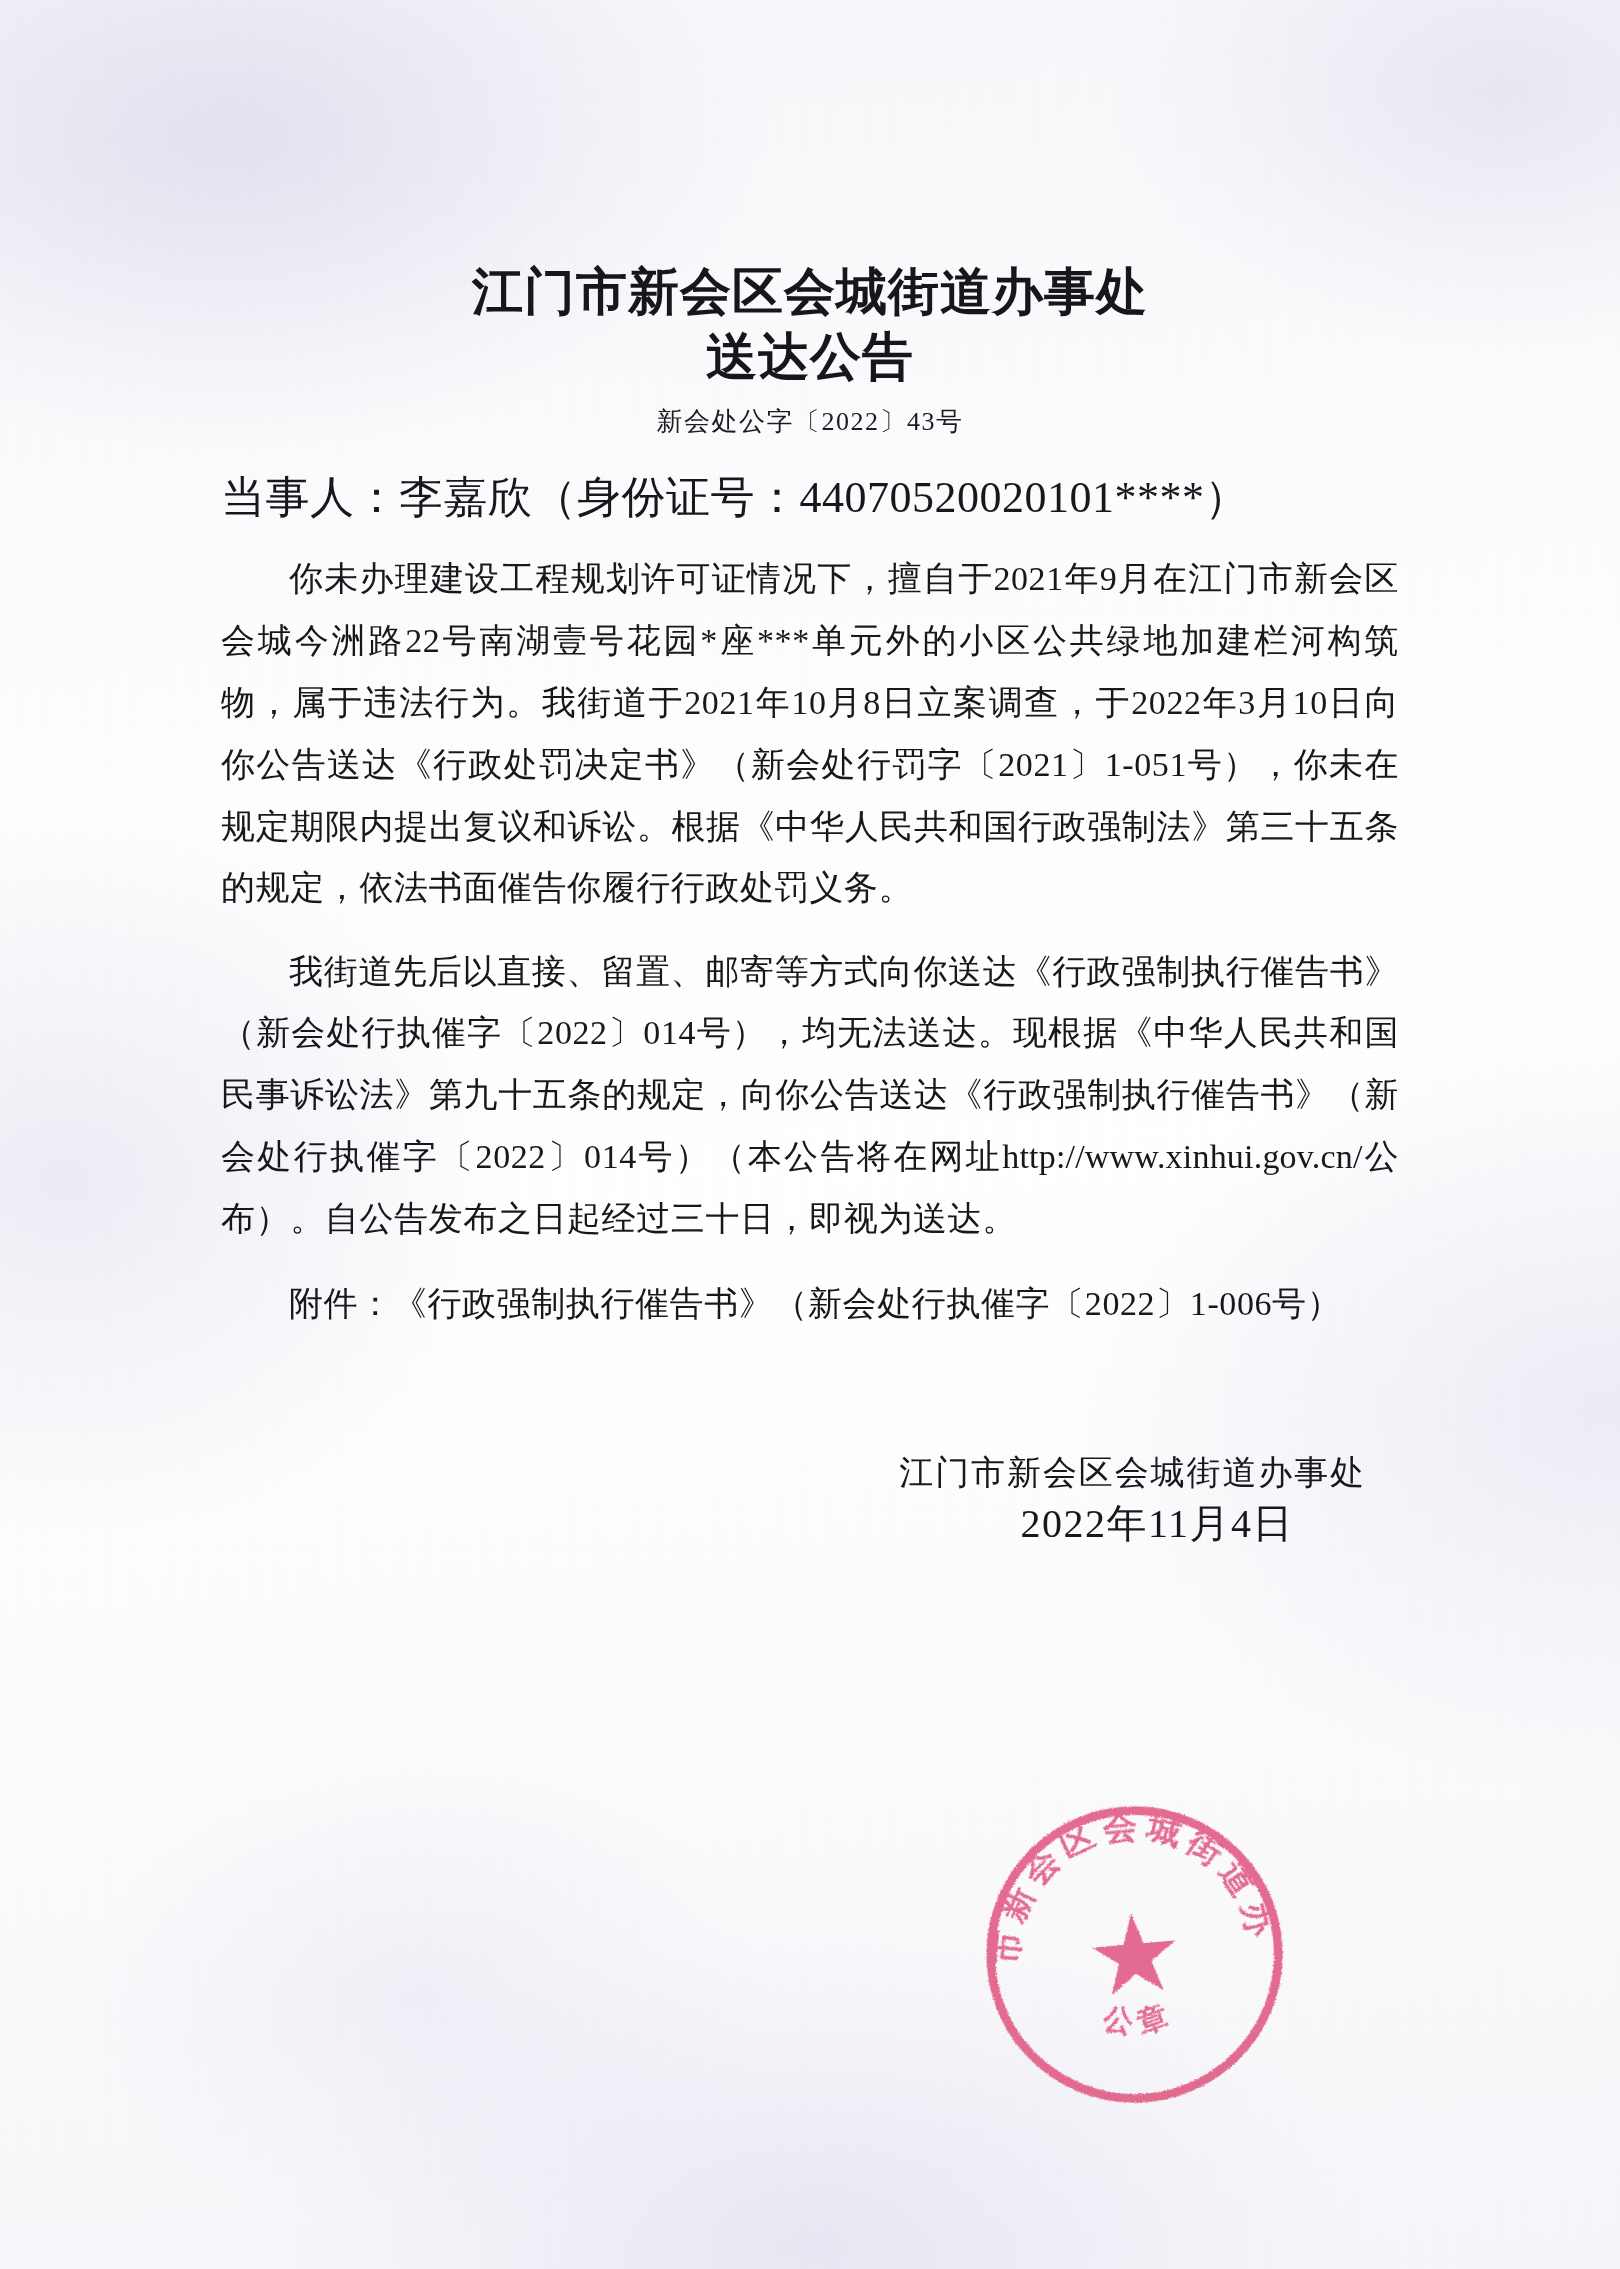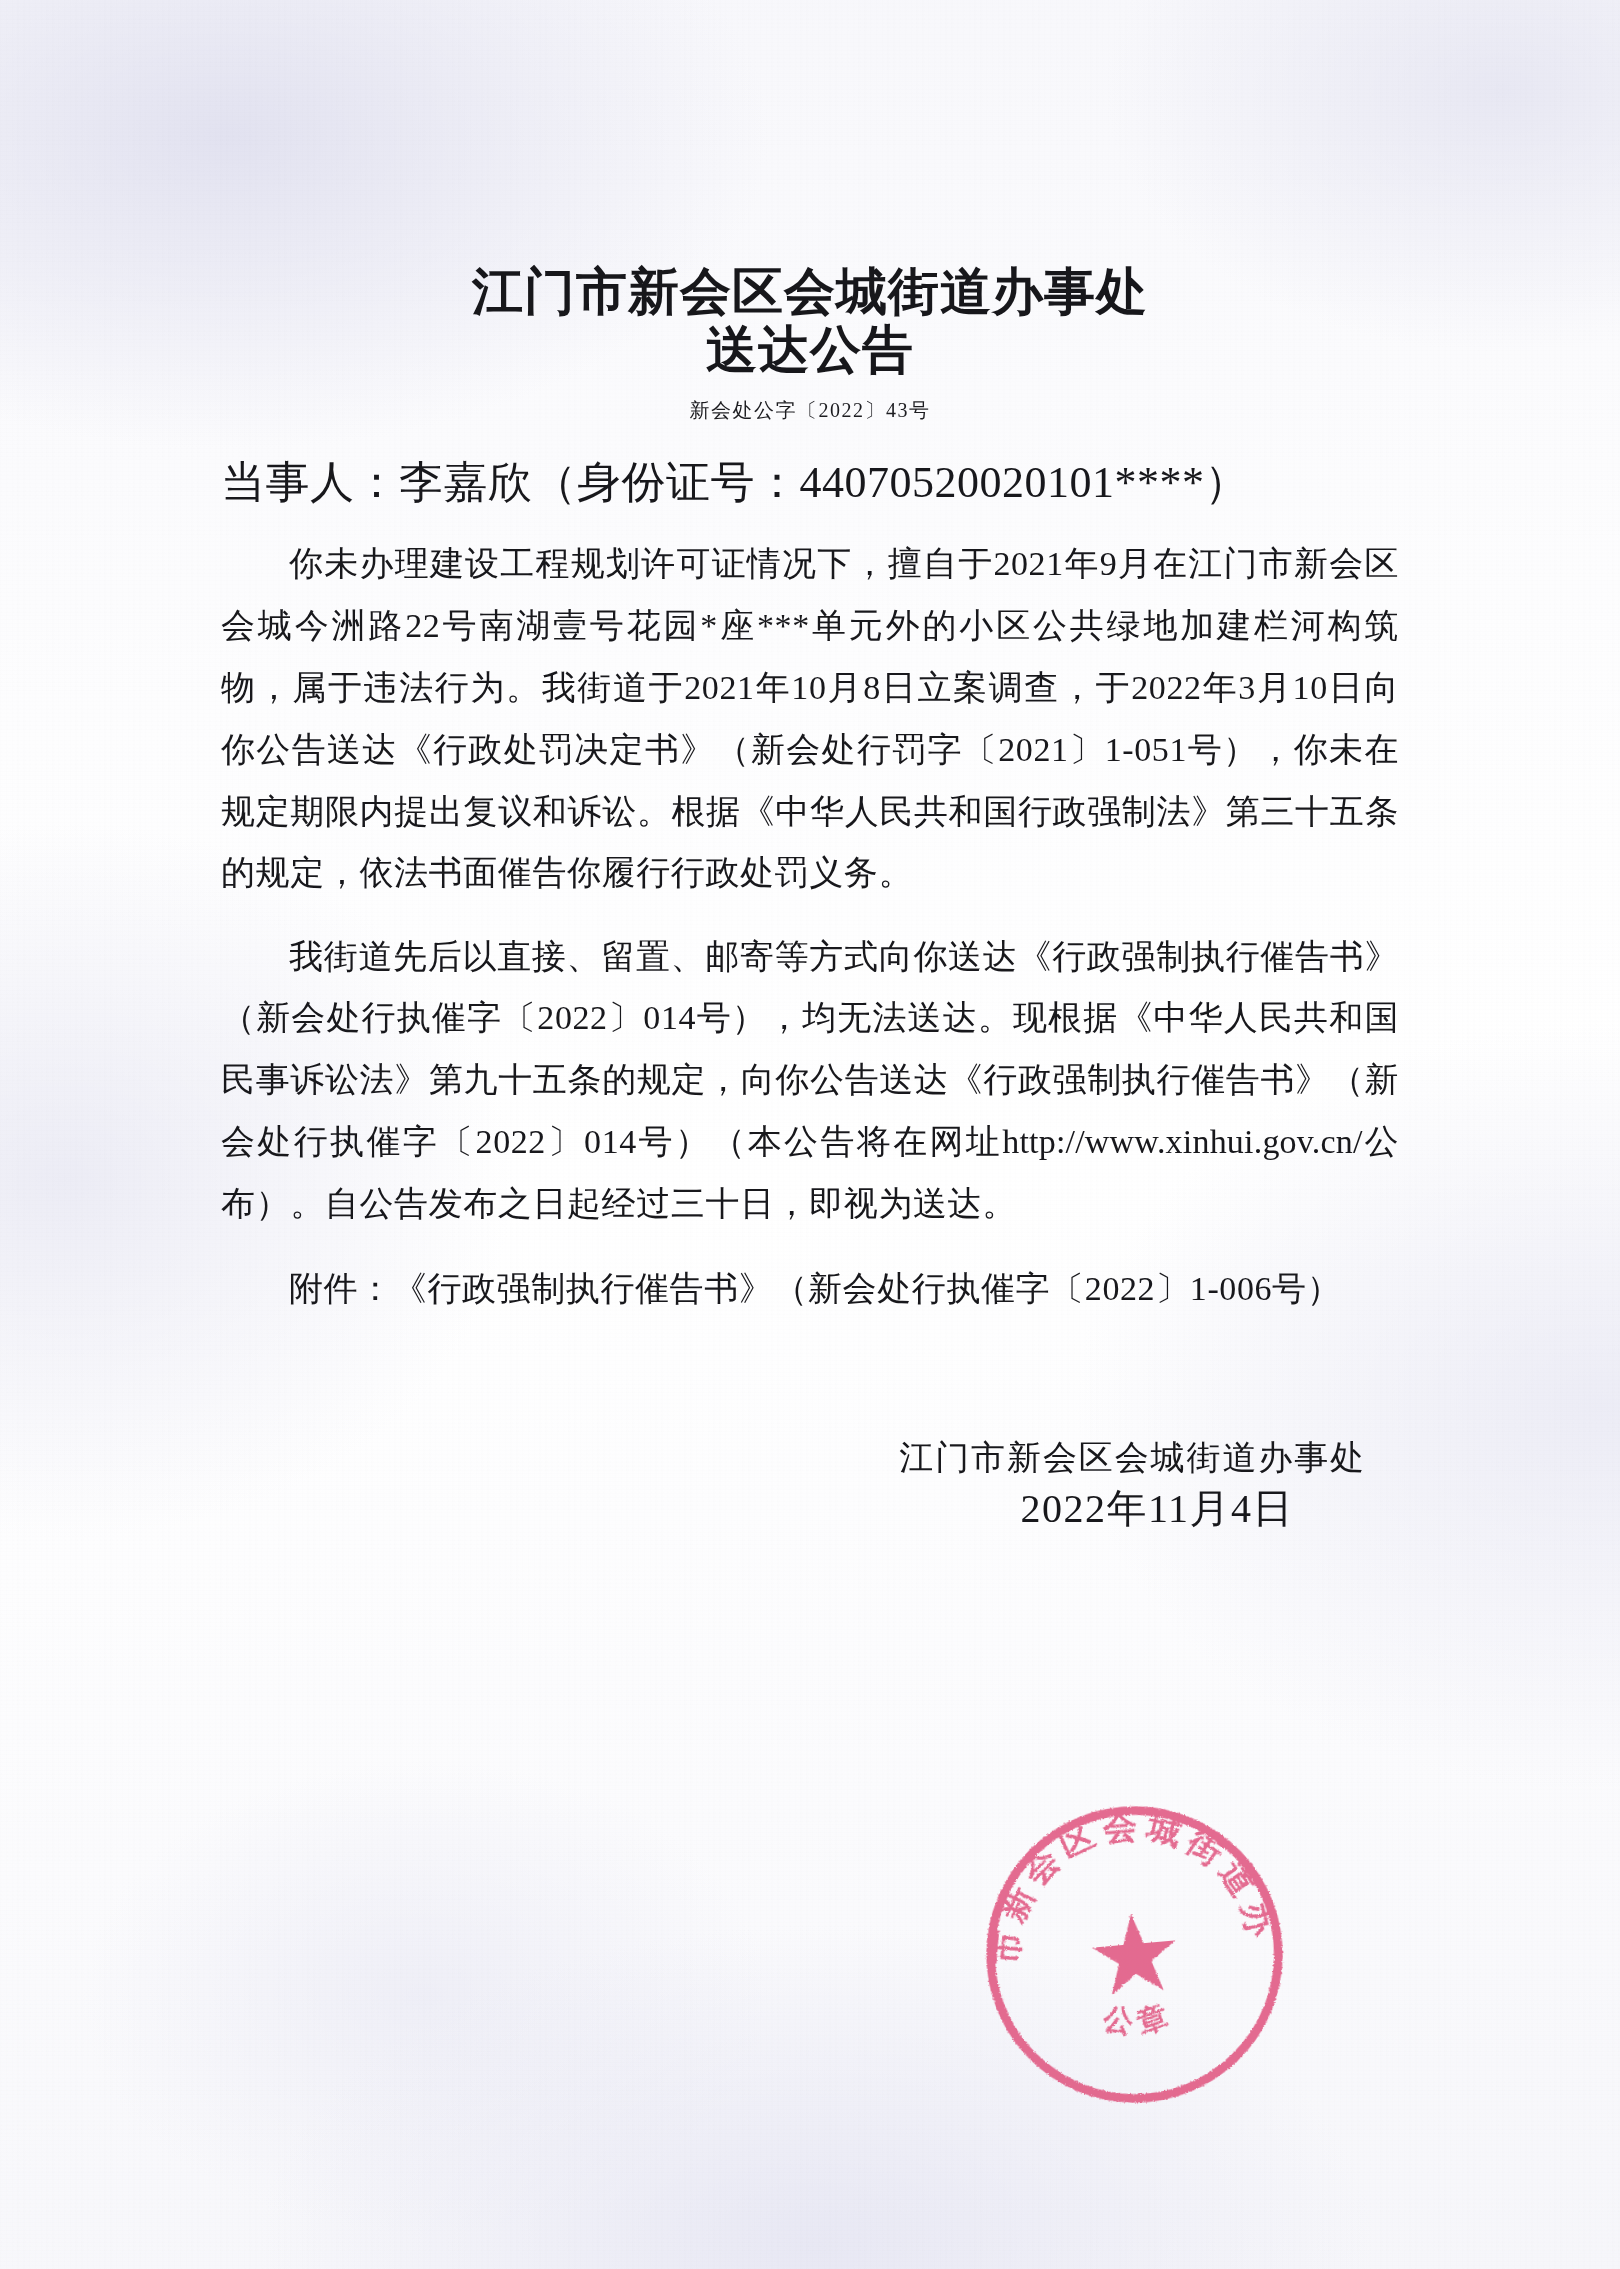--- a/index.html
+++ b/index.html
@@ -55,26 +55,26 @@
     text-align: center;
     font-family: "Liberation Serif", "DejaVu Serif", serif;
     font-weight: bold;
     font-size: 51px;
     line-height: 1.12;
     letter-spacing: 1px;
     color: #17171b;
   }
   .doc-title .line2 {
     display: block;
-    margin-top: 1px;
+    margin-top: 8px;
   }
   .doc-number {
     margin: 17.5px 0 0 0;
     text-align: center;
-    font-size: 20px;
+    font-size: 26px;
     letter-spacing: 1.5px;
     color: #1c1c20;
   }
 
   
   .party-line {
     margin: 29px 0 0 0;
     font-size: 44px;
     letter-spacing: 0.5px;
     color: #18181c;

